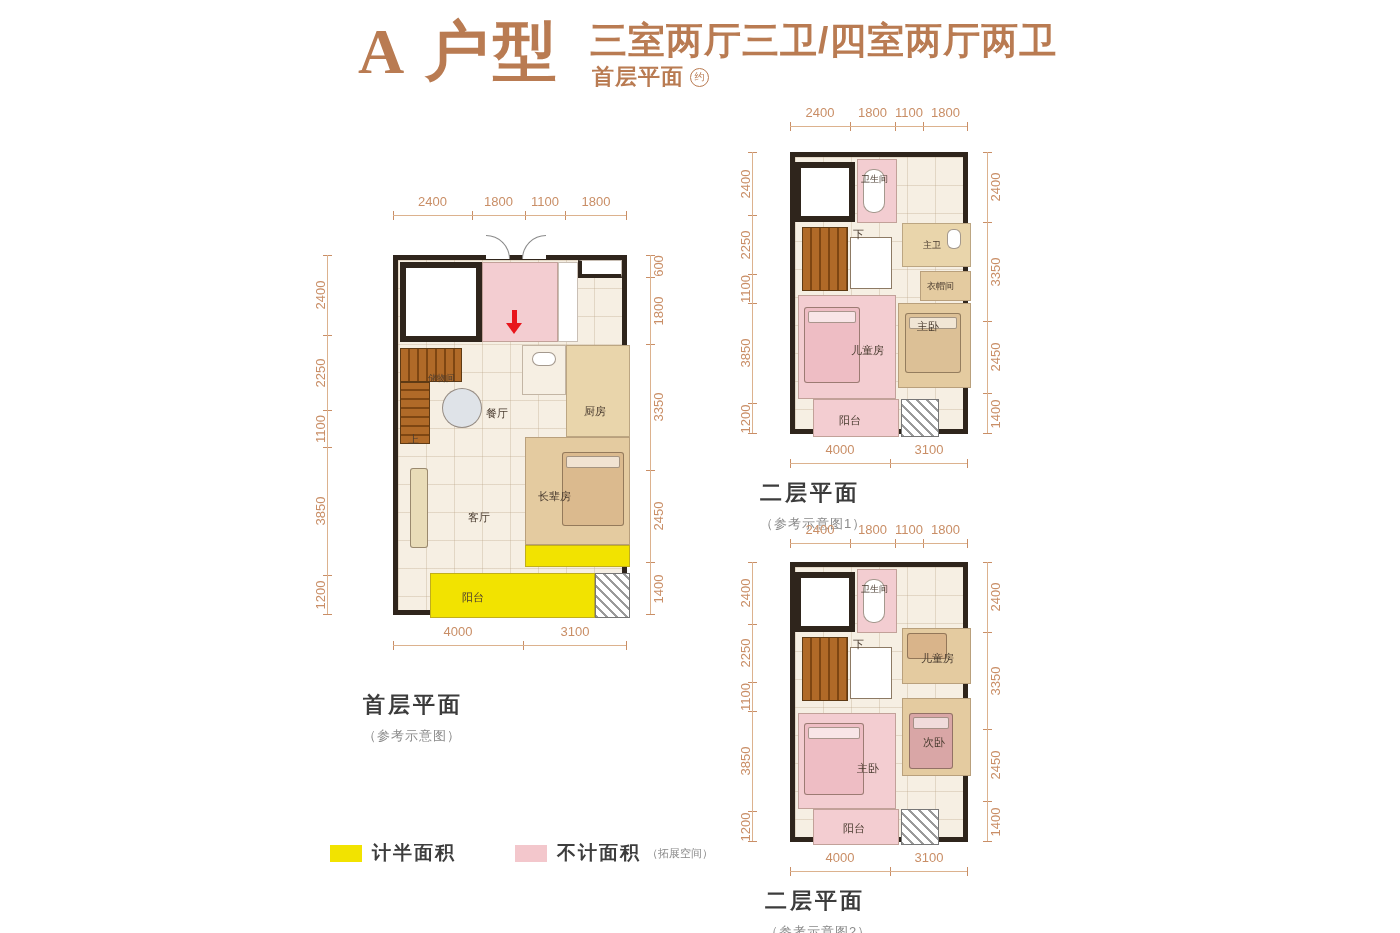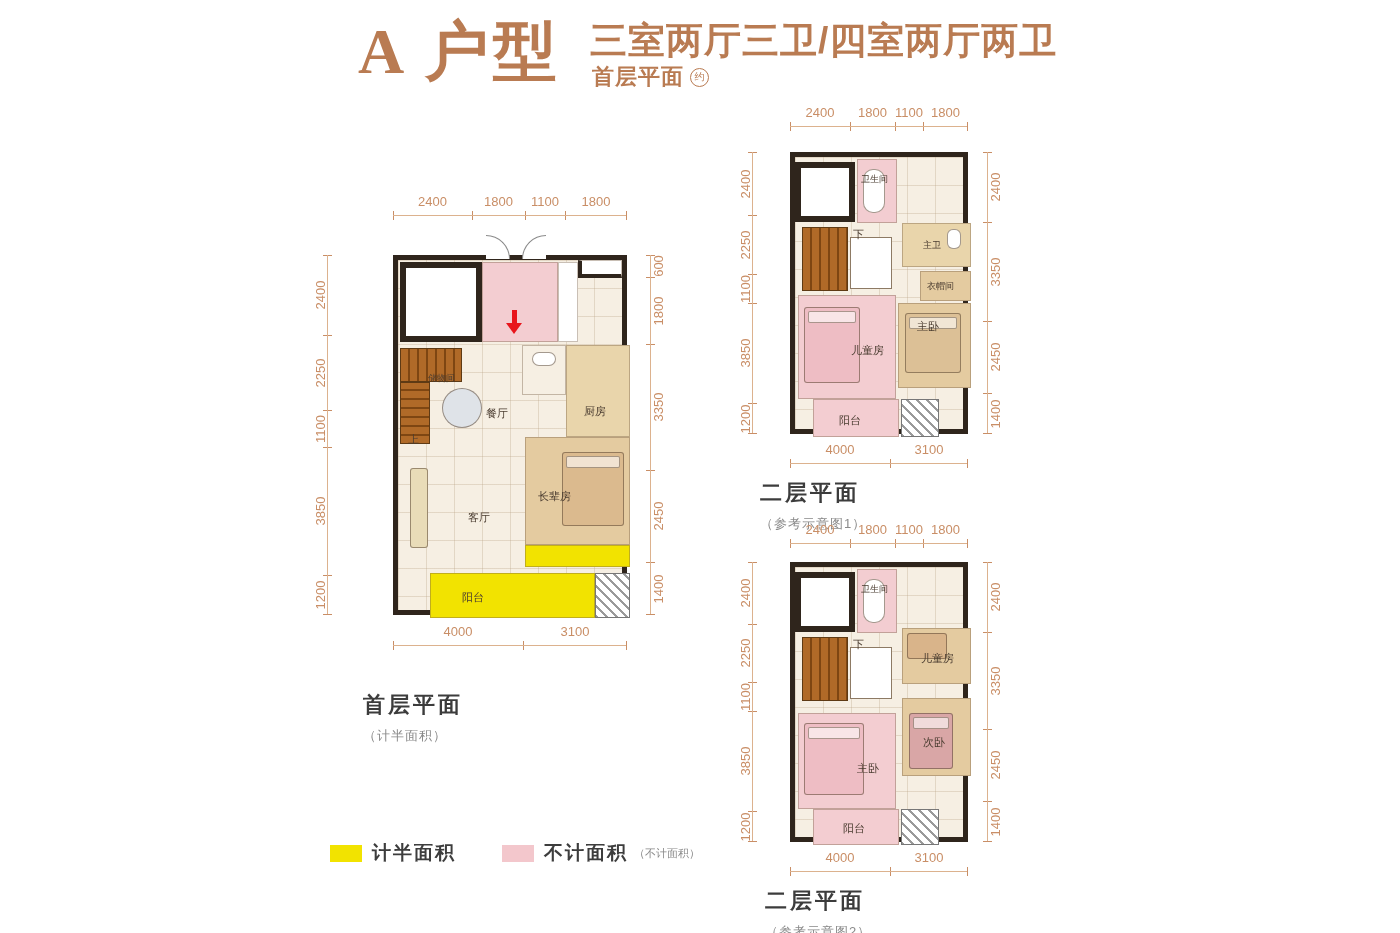--- a/index.html
+++ b/index.html
@@ -67,21 +67,21 @@
   .arc.r{border-radius:100% 0 0 0;border-right:none;border-bottom:none;}
 
   
   .cap{position:absolute;text-align:left;}
   .cap .t{font-size:22px;font-weight:bold;color:#3c3c3c;letter-spacing:3px;}
   .cap .n{font-size:13px;color:#8a8a8a;letter-spacing:1px;margin-top:7px;}
   .legend{position:absolute;left:330px;top:840px;display:flex;align-items:center;}
   .sw{width:32px;height:17px;margin-right:10px;}
   .sw.y{background:#f2e300;}
   .sw.p{background:#f3c7cc;}
-  .ltext{font-size:19px;font-weight:bold;color:#3d3d3d;letter-spacing:2px;margin-right:46px;}
+  .ltext{font-size:19px;font-weight:bold;color:#3d3d3d;letter-spacing:2px;margin-right:59px;}
   .ltext.last{margin-right:6px;}
   .lnote{font-size:11px;color:#8a8a8a;}
 </style>
 </head>
 <body>
 
 <div class="page">
 
   <div class="title">A 户型</div>
   <div class="sub">三室两厅三卫/四室两厅两卫</div>
@@ -179,29 +179,29 @@
     <div class="seg" style="width:130px">
         <span class="lbl">4000</span>
       </div>
     <div class="seg" style="width:104px">
         <span class="lbl">3100</span>
       </div>
   </div>
 
   <div class="cap" style="left:363px;top:690px;width:240px">
     <div class="t">首层平面</div>
-    <div class="n">（计半面积）</div>
+    <div class="n">（参考示意图）</div>
   </div>
 
   <div class="legend">
     <span class="sw y"></span>
     <span class="ltext">计半面积</span>
     <span class="sw p"></span>
     <span class="ltext last">不计面积</span>
-    <span class="lnote">（不计面积）</span>
+    <span class="lnote">（拓展空间）</span>
   </div>
 
   <div class="dimh" style="left:790px;top:105px;width:178px">
     <div class="seg" style="width:60px">
         <span class="lbl">2400</span>
       </div>
     <div class="seg" style="width:45px">
         <span class="lbl">1800</span>
       </div>
     <div class="seg" style="width:28px">

